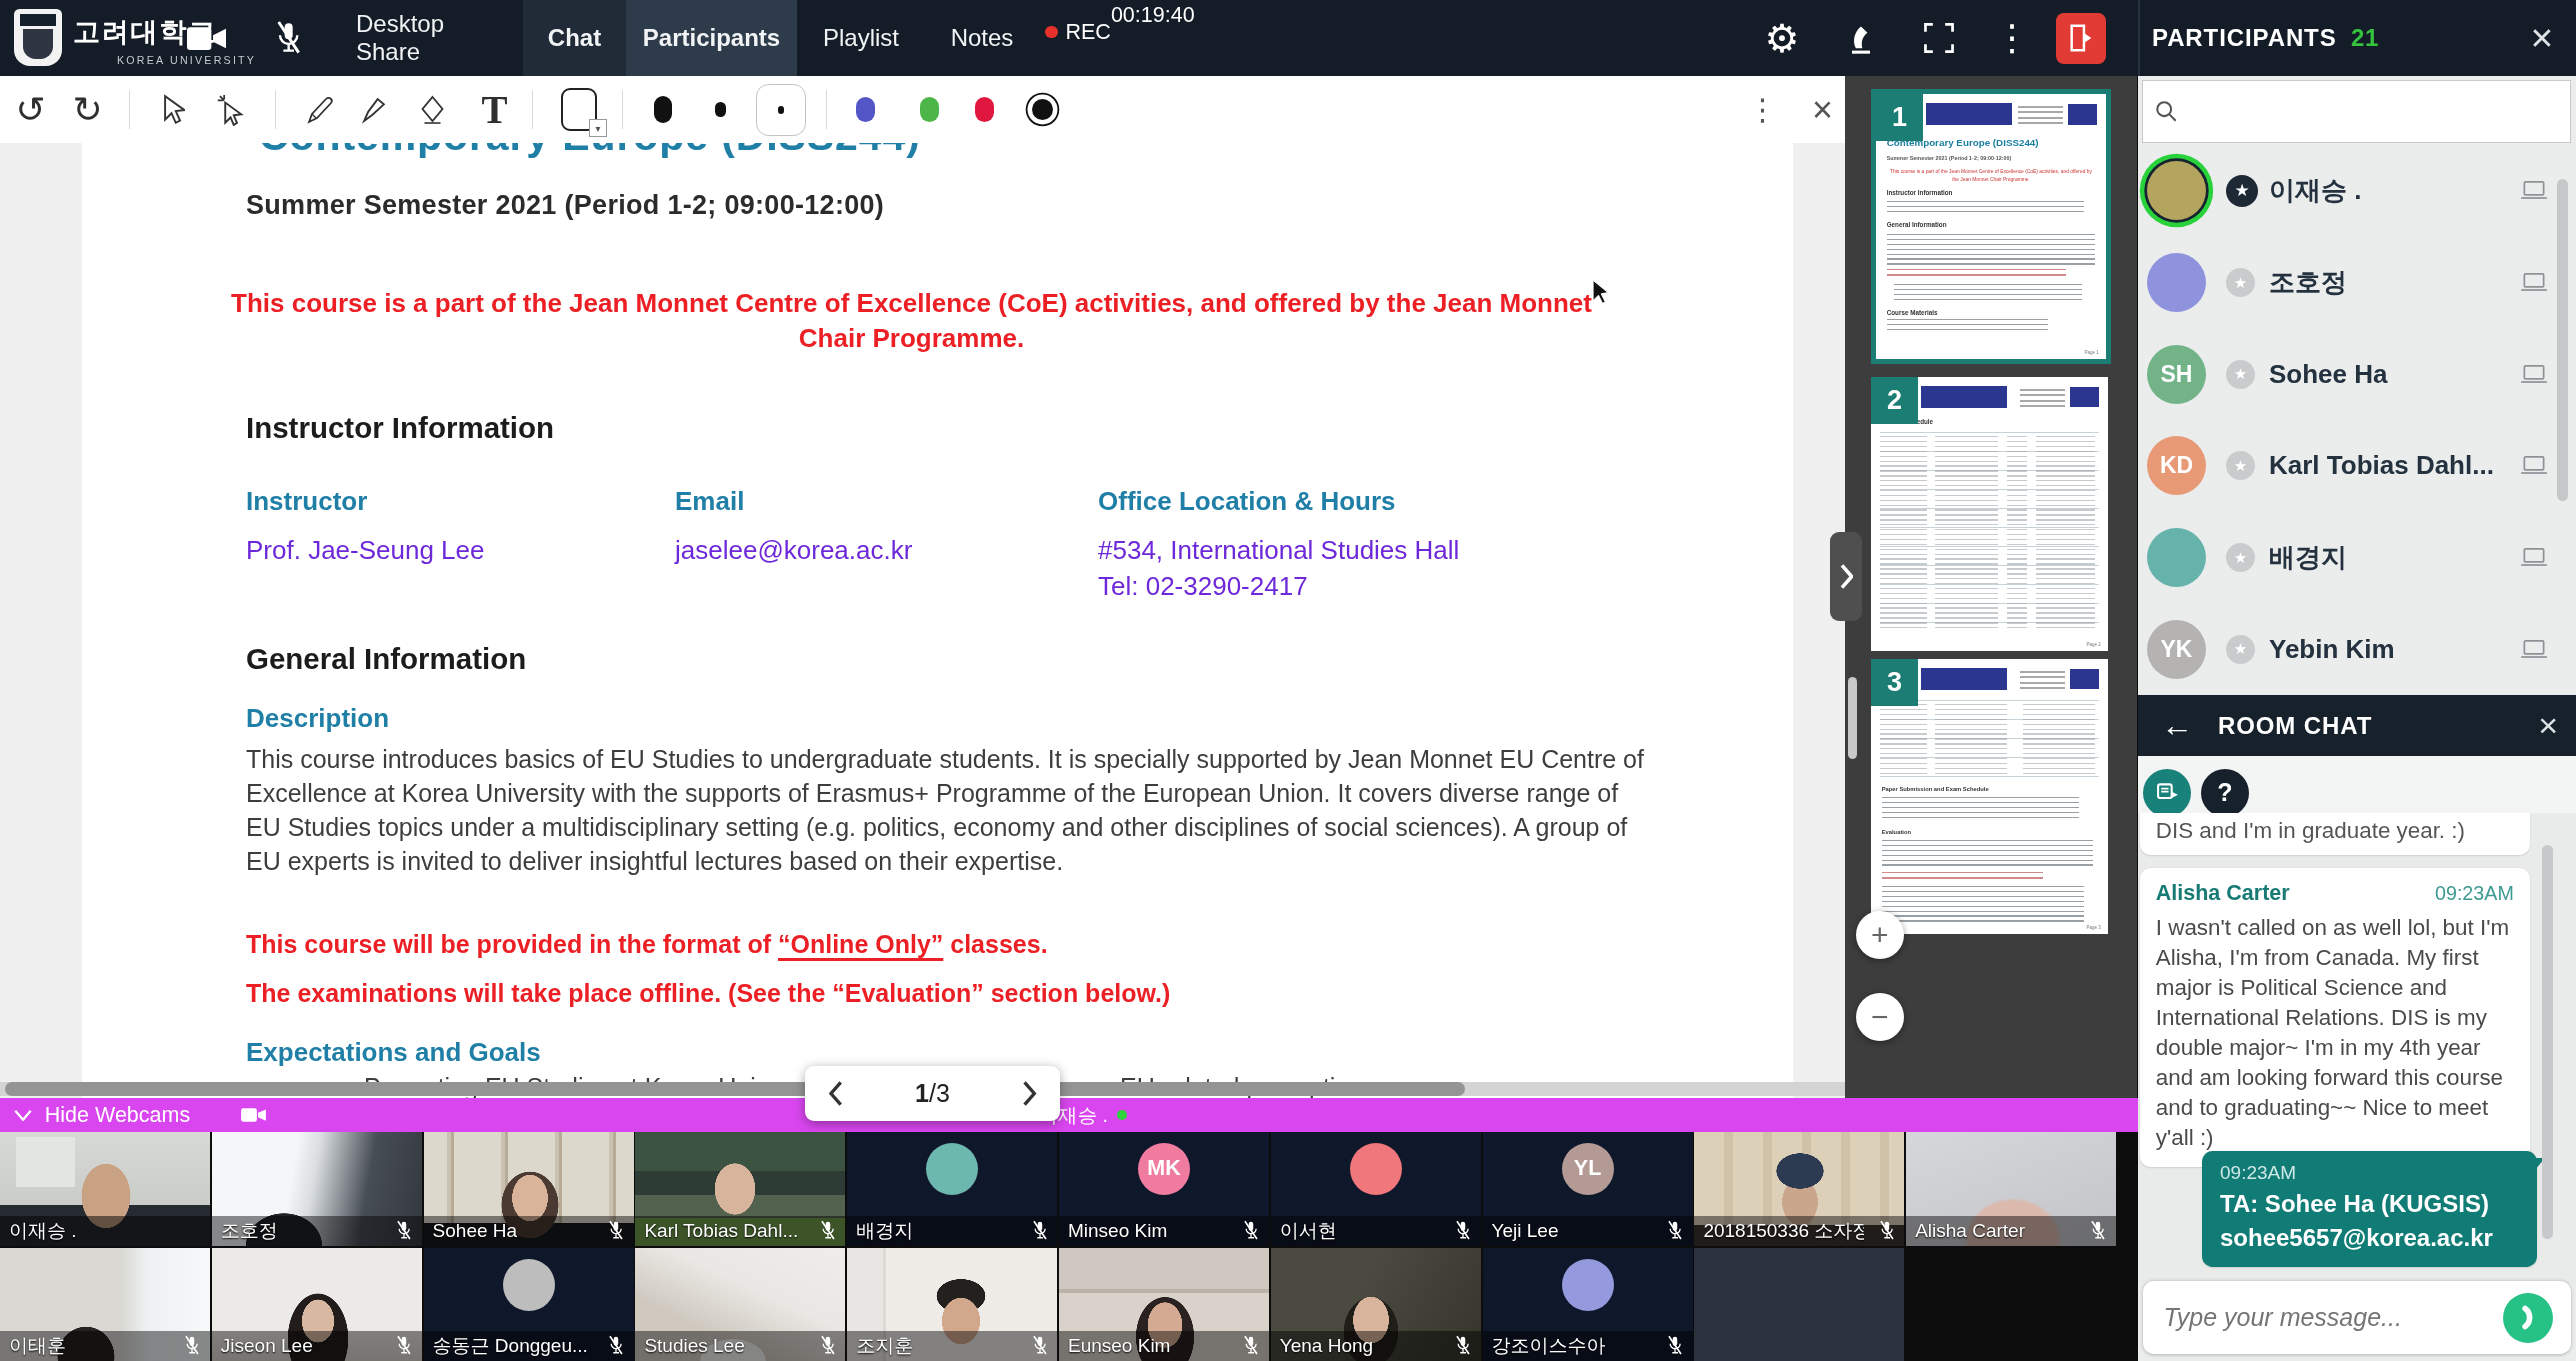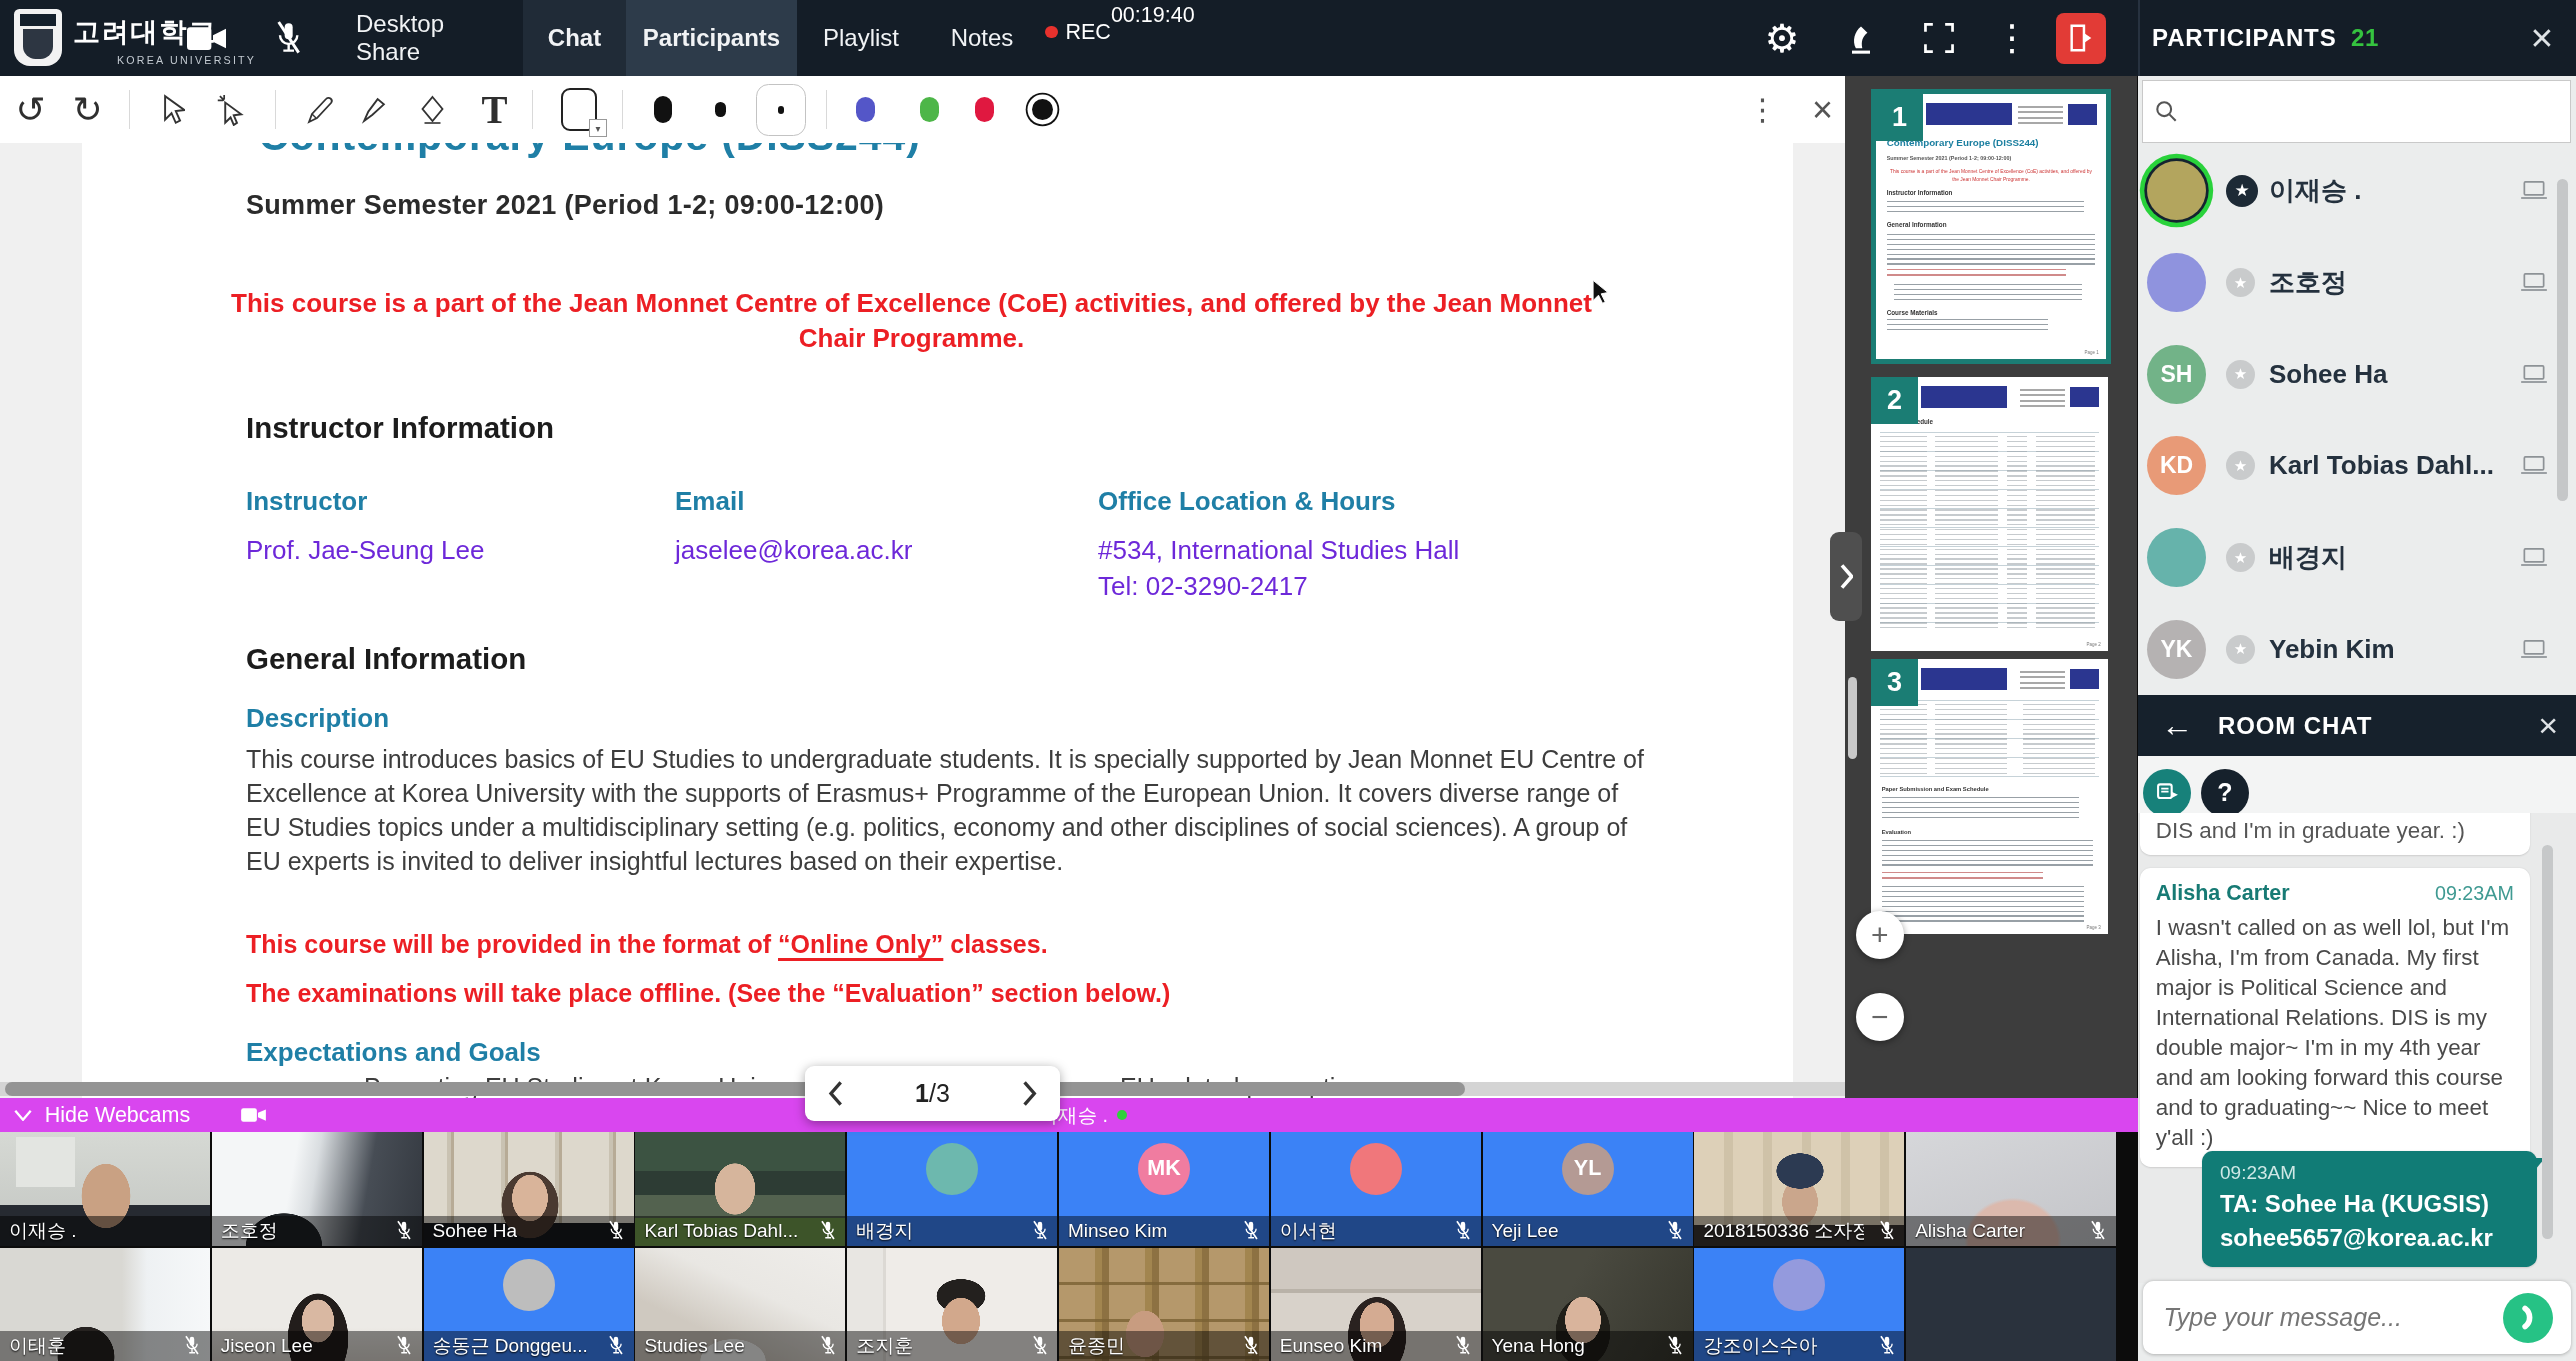--- a/index.html
+++ b/index.html
@@ -139,21 +139,21 @@
 
   
   #webcams{left:0;top:1098px;width:2138px;height:263px;background:#0c0c0c;}
   .wbar{left:0;top:0;width:2138px;height:34px;background:#d946ef;display:flex;align-items:center;color:#fff;}
   .wbar-label{margin-left:12.5px;font-size:21.5px;}
   .wcenter{position:absolute;left:1038px;display:flex;align-items:center;gap:9px;color:#fff;font-size:19.7px;}
   .gdot{width:9.8px;height:9.8px;border-radius:50%;background:#2fd13c;}
   .wrow{left:0;width:2138px;display:grid;grid-template-columns:repeat(10,210px);gap:1.8px;}
   #wrow1{top:34px;height:114px;}
   #wrow2{top:150px;height:113px;}
-  .tile{position:relative;background:#3b82f6;overflow:hidden;}
+  .tile{position:relative;background:#0f172a;overflow:hidden;}
   .tactive{box-shadow:inset 0 0 0 3.6px #25c93c;}
   .tvid{position:absolute;inset:0;}
   .tav{position:absolute;left:50%;top:10.7px;transform:translateX(-50%);width:52px;height:52px;border-radius:50%;
        display:flex;align-items:center;justify-content:center;}
   .tini{color:#fff;font-size:21.5px;font-weight:bold;}
   .tbar{position:absolute;left:0;right:0;bottom:0;height:30px;background:rgba(0,0,0,.45);display:flex;align-items:center;}
   .tnm{margin-left:9px;color:#fff;font-size:19px;white-space:nowrap;overflow:hidden;max-width:161px;text-shadow:0 0.9px 1.8px #000;}
   .tmic{position:absolute;right:7.2px;width:21.5px;height:21.5px;}
   .tactive.tile .tbar{background:rgba(0,0,0,.5);}
 
@@ -829,33 +829,20 @@
       <span class="tnm">조지훈</span>
       <svg class="tmic" viewBox="0 0 24 26">
               <rect x="9.5" y="2" width="5.5" height="11" rx="2.7" fill="#fff"></rect>
               <path d="M6.5 10.5 a6 6 0 0 0 12 0" fill="none" stroke="#fff" stroke-width="1.6"></path>
               <path d="M12.3 17 V21 M9 21.5 h7" stroke="#fff" stroke-width="1.6"></path>
               <path d="M5 1.5 L19.5 23" stroke="#fff" stroke-width="2"></path>
             </svg>
     </div>
   </div>
 
-  <div class="tile">
-    <div class="tvid vx-r2f"></div>
-
-    <div class="tbar">
-      <span class="tnm">윤종민</span>
-      <svg class="tmic" viewBox="0 0 24 26">
-              <rect x="9.5" y="2" width="5.5" height="11" rx="2.7" fill="#fff"></rect>
-              <path d="M6.5 10.5 a6 6 0 0 0 12 0" fill="none" stroke="#fff" stroke-width="1.6"></path>
-              <path d="M12.3 17 V21 M9 21.5 h7" stroke="#fff" stroke-width="1.6"></path>
-              <path d="M5 1.5 L19.5 23" stroke="#fff" stroke-width="2"></path>
-            </svg>
-    </div>
-  </div>
 
   <div class="tile">
     <div class="tvid vx-r2g"></div>
 
     <div class="tbar">
       <span class="tnm">Eunseo Kim</span>
       <svg class="tmic" viewBox="0 0 24 26">
               <rect x="9.5" y="2" width="5.5" height="11" rx="2.7" fill="#fff"></rect>
               <path d="M6.5 10.5 a6 6 0 0 0 12 0" fill="none" stroke="#fff" stroke-width="1.6"></path>
               <path d="M12.3 17 V21 M9 21.5 h7" stroke="#fff" stroke-width="1.6"></path>

